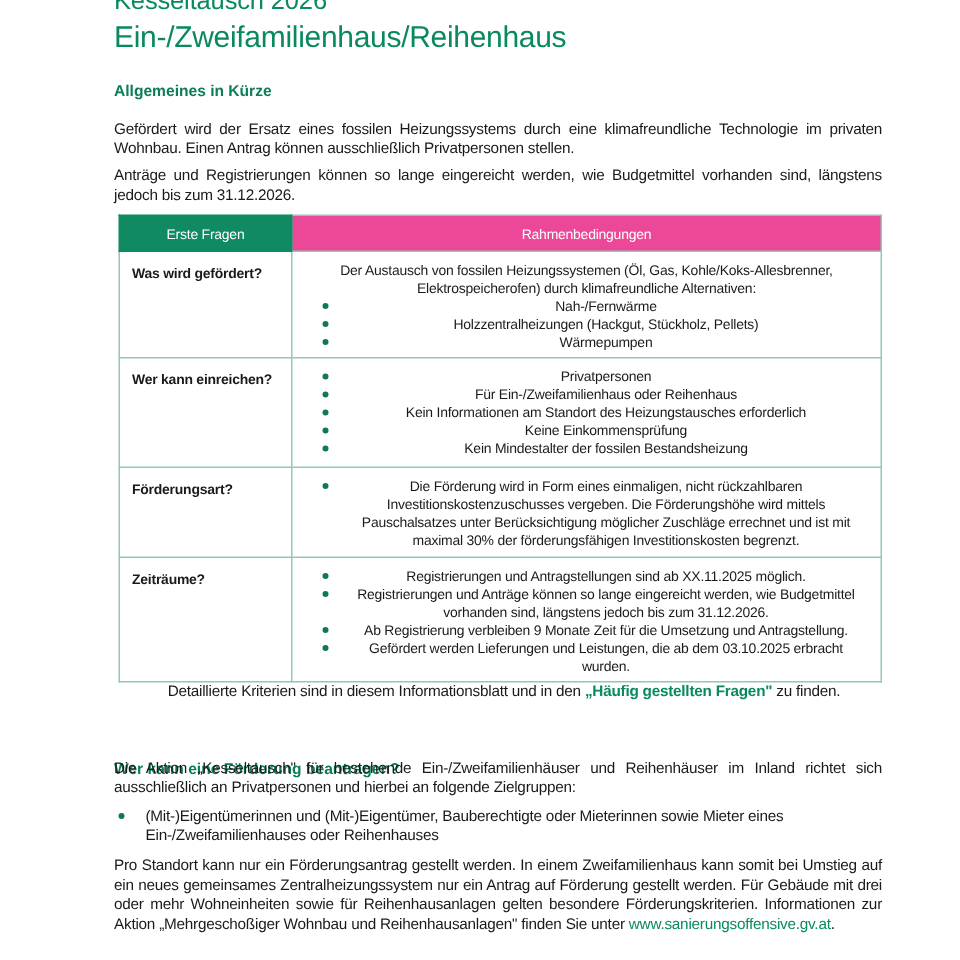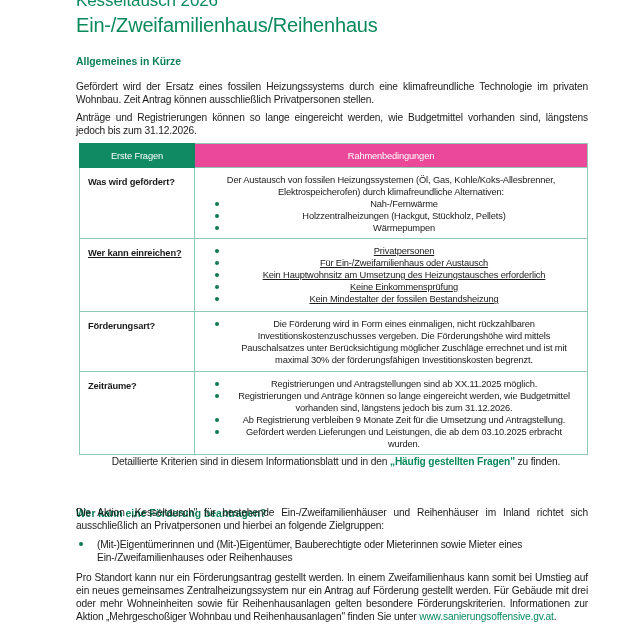--- a/index.html
+++ b/index.html
@@ -57,21 +57,21 @@
     }
     .bullet-outer .txt { padding-left: 21px; }
   </style>
 </head>
 <body>
 
 <div class="title">Kesseltausch 2026</div>
 <div class="subtitle">Ein-/Zweifamilienhaus/Reihenhaus</div>
 
 <div class="h2" style="top:56px;">Allgemeines in Kürze</div>
-<div class="para last-left" style="top:80px;">Gefördert wird der Ersatz eines fossilen Heizungssystems durch eine klimafreundliche Technologie im privaten Wohnbau. Zeit Antrag können ausschließlich Privatpersonen stellen.</div>
+<div class="para last-left" style="top:80px;">Gefördert wird der Ersatz eines fossilen Heizungssystems durch eine klimafreundliche Technologie im privaten Wohnbau. Einen Antrag können ausschließlich Privatpersonen stellen.</div>
 <div class="para last-left" style="top:111px;">Anträge und Registrierungen können so lange eingereicht werden, wie Budgetmittel vorhanden sind, längstens jedoch bis zum 31.12.2026.</div>
 
 <table class="info">
   <thead>
     <tr>
       <th class="col-q">Erste Fragen</th>
       <th class="col-r">Rahmenbedingungen</th>
     </tr>
   </thead>
   <tbody>
@@ -79,27 +79,27 @@
       <td class="q">Was wird gefördert?</td>
       <td class="r">
         <div>Der Austausch von fossilen Heizungssystemen (Öl, Gas, Kohle/Koks-Allesbrenner, Elektrospeicherofen) durch klimafreundliche Alternativen:</div>
         <ul class="bul">
           <li>Nah-/Fernwärme</li>
           <li>Holzzentralheizungen (Hackgut, Stückholz, Pellets)</li>
           <li>Wärmepumpen</li>
         </ul>
       </td>
     </tr>
-    <tr style="height:73px;text-decoration:underline;">
+    <tr style="height:73px;">
       <td class="q">Wer kann einreichen?</td>
       <td class="r">
         <ul class="bul">
           <li>Privatpersonen</li>
-          <li>Für Ein-/Zweifamilienhaus oder Austausch</li>
-          <li>Kein Hauptwohnsitz am Umsetzung des Heizungstausches erforderlich</li>
+          <li>Für Ein-/Zweifamilienhaus oder Reihenhaus</li>
+          <li>Kein Informationen am Standort des Heizungstausches erforderlich</li>
           <li>Keine Einkommensprüfung</li>
           <li>Kein Mindestalter der fossilen Bestandsheizung</li>
         </ul>
       </td>
     </tr>
     <tr style="height:60px;">
       <td class="q">Förderungsart?</td>
       <td class="r">
         <ul class="bul">
           <li>Die Förderung wird in Form eines einmaligen, nicht rückzahlbaren Investitionskostenzuschusses vergeben. Die Förderungshöhe wird mittels Pauschalsatzes unter Berücksichtigung möglicher Zuschläge errechnet und ist mit maximal 30% der förderungsfähigen Investitionskosten begrenzt.</li>

